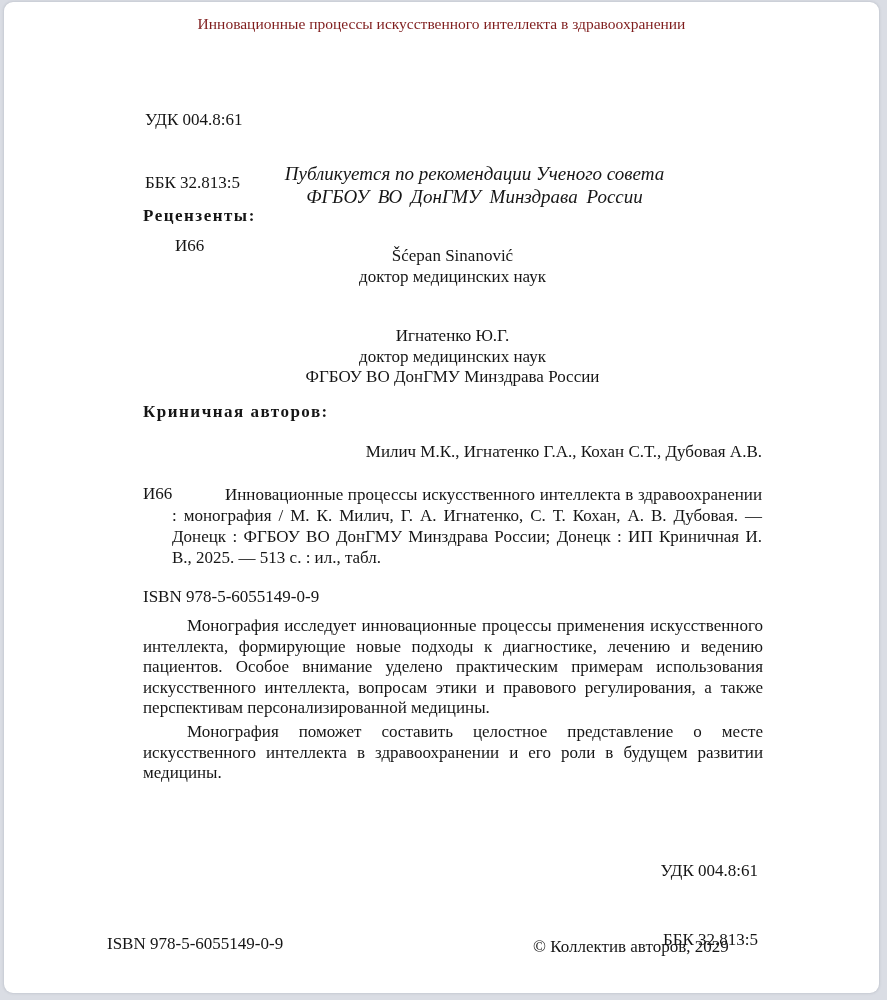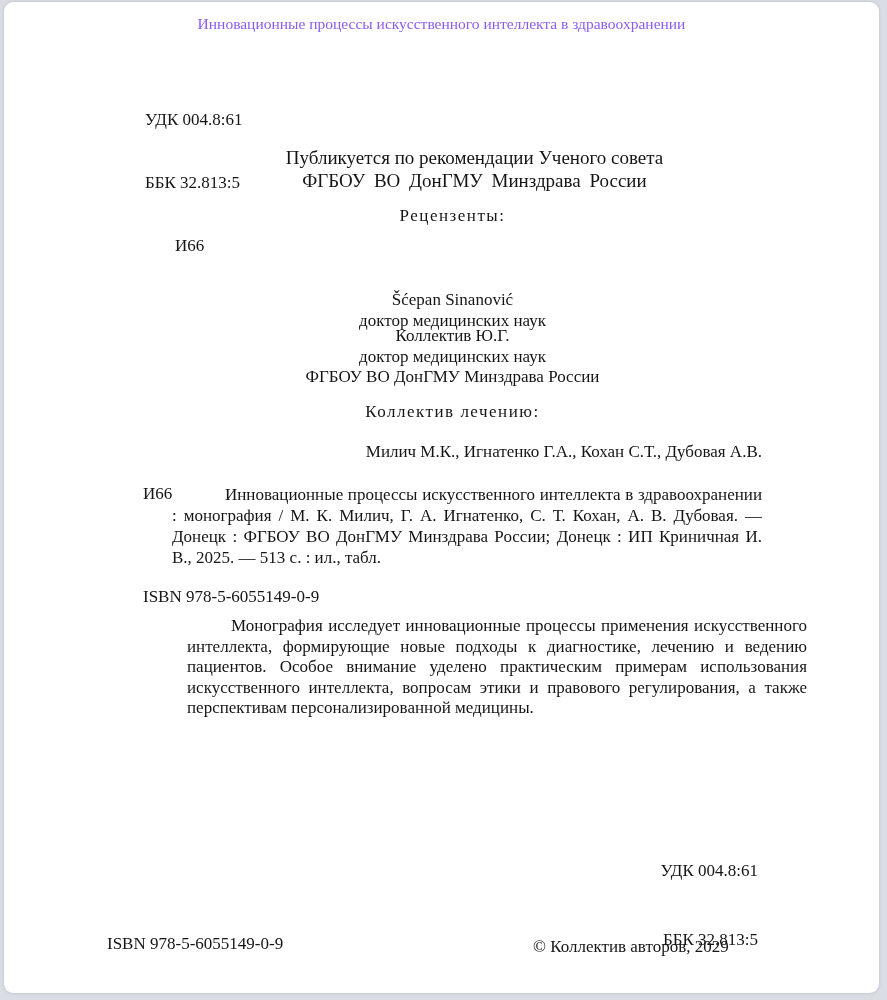--- a/index.html
+++ b/index.html
@@ -21,70 +21,70 @@
     box-shadow: 0 0 3px rgba(60,70,90,0.25);
     font-family: "Liberation Serif", "DejaVu Serif", serif;
     color: #151515;
     font-size: 17px;
   }
   
   .abs { position: absolute; }
   .running-header {
     left: 0; right: 0; top: 13px;
     text-align: center;
-    color: #8b5cf6;
+    color: #7f1d1d;
     font-size: 15.5px;
   }
   .udk-top {
     left: 141px; top: 65px;
     line-height: 21px;
     white-space: pre;
   }
   .udk-top .index { margin-left: 30px; }
   .recommendation {
-    left: 161px; top: 144px; width: 619px;
+    left: 161px; top: 160px; width: 619px;
     text-align: center;
+    font-style: italic;
     font-size: 19px;
     line-height: 23px;
   }
   .recommendation .line2 { word-spacing: 4px; }
   .section-heading {
     left: 139px; width: 619px;
-    text-align: center;
-    font-weight: normal;
+    font-weight: bold;
     letter-spacing: 1.5px;
   }
   .heading-reviewers { top: 204px; }
   .heading-authors { top: 400px; }
   .reviewer-block {
     left: 139px; width: 619px;
     text-align: center;
     line-height: 20.5px;
   }
-  .reviewer-1 { top: 244px; margin-top: 44px; }
+  .reviewer-1 { top: 244px; }
   .reviewer-2 { top: 324px; }
   .authors-line {
     left: 139px; width: 619px; top: 440px;
     text-align: right;
   }
   .catalog {
     left: 139px; width: 619px; top: 482px;
   }
   .catalog .index {
     position: absolute; left: 0; top: 0;
   }
   .catalog .entry {
     margin: 0 0 12px 29px;
     text-align: justify;
     text-indent: 53px;
     line-height: 21px;
   }
   .isbn-top { left: 139px; top: 585px; }
   .abstract {
-    left: 139px; width: 620px; top: 614px; margin-left: 44px;
+    left: 139px; width: 620px; top: 614px;
   }
   .abstract p {
     margin: 0;
     text-align: justify;
     text-indent: 44px;
     line-height: 20.6px;
   }
   .abstract p + p { margin-top: 3px; }
   .udk-bottom {
     right: 121px; top: 811px;
@@ -118,38 +118,39 @@
   </div>
 
   <div class="abs section-heading heading-reviewers">Рецензенты:</div>
 
   <div class="abs reviewer-block reviewer-1">
     <div>Šćepan Sinanović</div>
     <div>доктор медицинских наук</div>
   </div>
 
   <div class="abs reviewer-block reviewer-2">
-    <div>Коллектив Ю.Г.</div>
+    <div>Игнатенко Ю.Г.</div>
     <div>доктор медицинских наук</div>
     <div>ФГБОУ ВО ДонГМУ Минздрава России</div>
   </div>
 
-  <div class="abs section-heading heading-authors">Коллектив лечению:</div>
+  <div class="abs section-heading heading-authors">Криничная авторов:</div>
 
   <div class="abs authors-line">Милич М.К., Игнатенко Г.А., Кохан С.Т., Дубовая А.В.</div>
 
   <div class="abs catalog">
     <div class="index">И66</div>
     <p class="entry">Инновационные процессы искусственного интеллекта в здравоохранении : монография / М. К. Милич, Г. А. Игнатенко, С. Т. Кохан, А. В. Дубовая. — Донецк : ФГБОУ ВО ДонГМУ Минздрава России; Донецк : ИП Криничная И. В., 2025. — 513 с. : ил., табл.</p>
   </div>
 
   <div class="abs isbn-top">ISBN 978-5-6055149-0-9</div>
 
   <div class="abs abstract">
     <p>Монография исследует инновационные процессы применения искусственного интеллекта, формирующие новые подходы к диагностике, лечению и ведению пациентов. Особое внимание уделено практическим примерам использования искусственного интеллекта, вопросам этики и правового регулирования, а также перспективам персонализированной медицины.</p>
+    <p>Монография поможет составить целостное представление о месте искусственного интеллекта в здравоохранении и его роли в будущем развитии медицины.</p>
   </div>
 
   <div class="abs udk-bottom">
     <div>УДК 004.8:61</div>
     <div>ББК 32.813:5</div>
   </div>
 
   <div class="abs copyright">
     <div>© Коллектив авторов, 2029</div>
     

